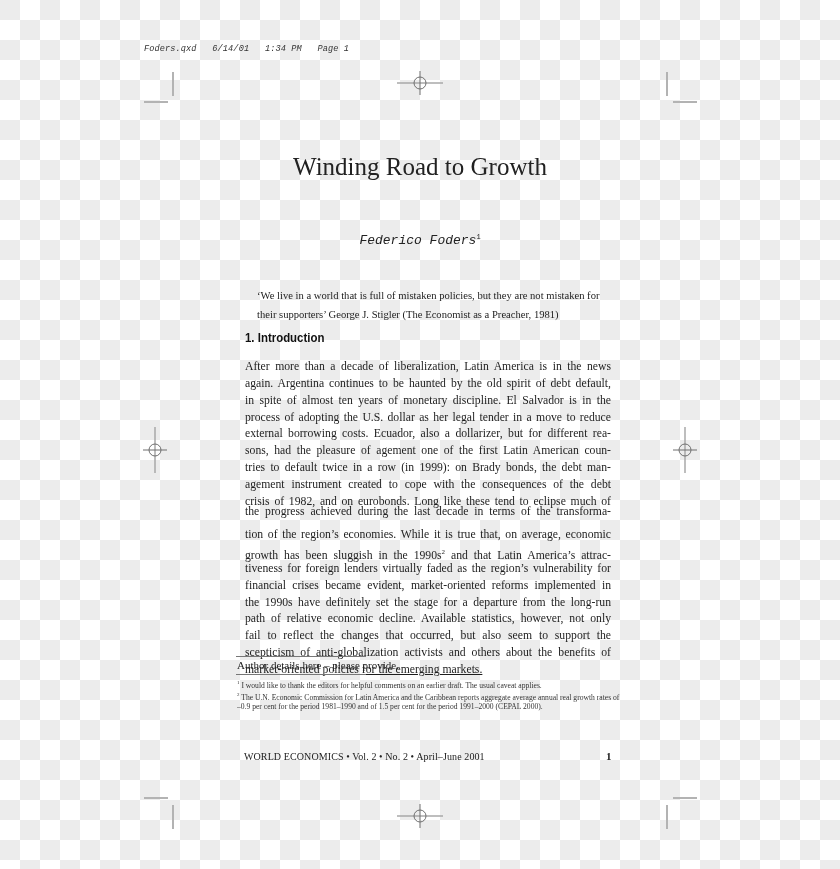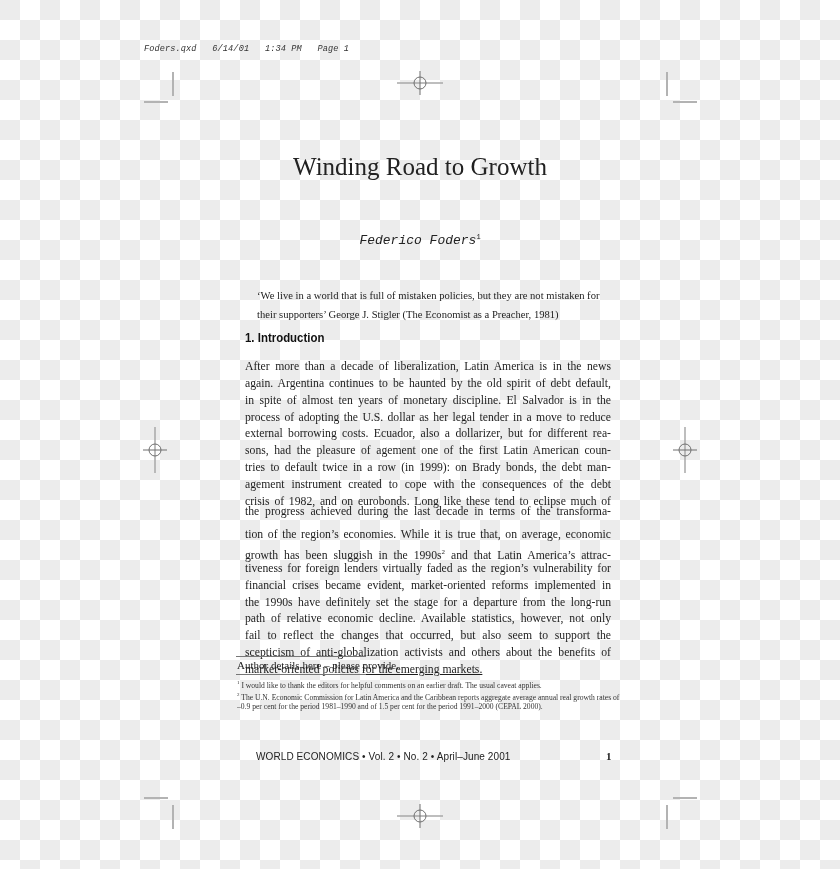--- a/index.html
+++ b/index.html
@@ -45,21 +45,21 @@
   .body-line.last { text-align-last: left; text-decoration: underline; }
   .body-line sup { font-size: 7px; }
   .fn-rule { position: absolute; left: 236px; width: 130px; height: 1px; background: #777; }
   .fn-author { left: 237px; top: 659px; font-family: "Liberation Serif", serif; font-size: 11px; color: #222; }
   .footnotes {
     left: 237px; top: 678px; width: 384px;
     font-family: "Liberation Serif", serif; font-size: 7.6px; line-height: 9.6px; color: #333;
   }
   .footnotes sup { font-size: 5px; }
   .footer {
-    left: 256px; top: 751px; font-family: Liberation Sans, sans-serif; font-size: 10px; color: #222; letter-spacing: 0.1px;
+    left: 244px; top: 751px; font-family: Liberation Serif, serif; font-size: 10px; color: #222; letter-spacing: 0.1px;
   }
   .pageno { left: 606px; top: 750px; font-family: "Liberation Serif", serif; font-size: 11px; font-weight: bold; color: #222; }
 </style>
 </head>
 <body>
 
 <div class="abs slug">Foders.qxd   6/14/01   1:34 PM   Page 1</div>
 
 <div class="crop" style="left:172px;top:72px;width:2px;height:24px;"></div>
 <div class="crop" style="left:144px;top:101px;width:24px;height:2px;"></div>

